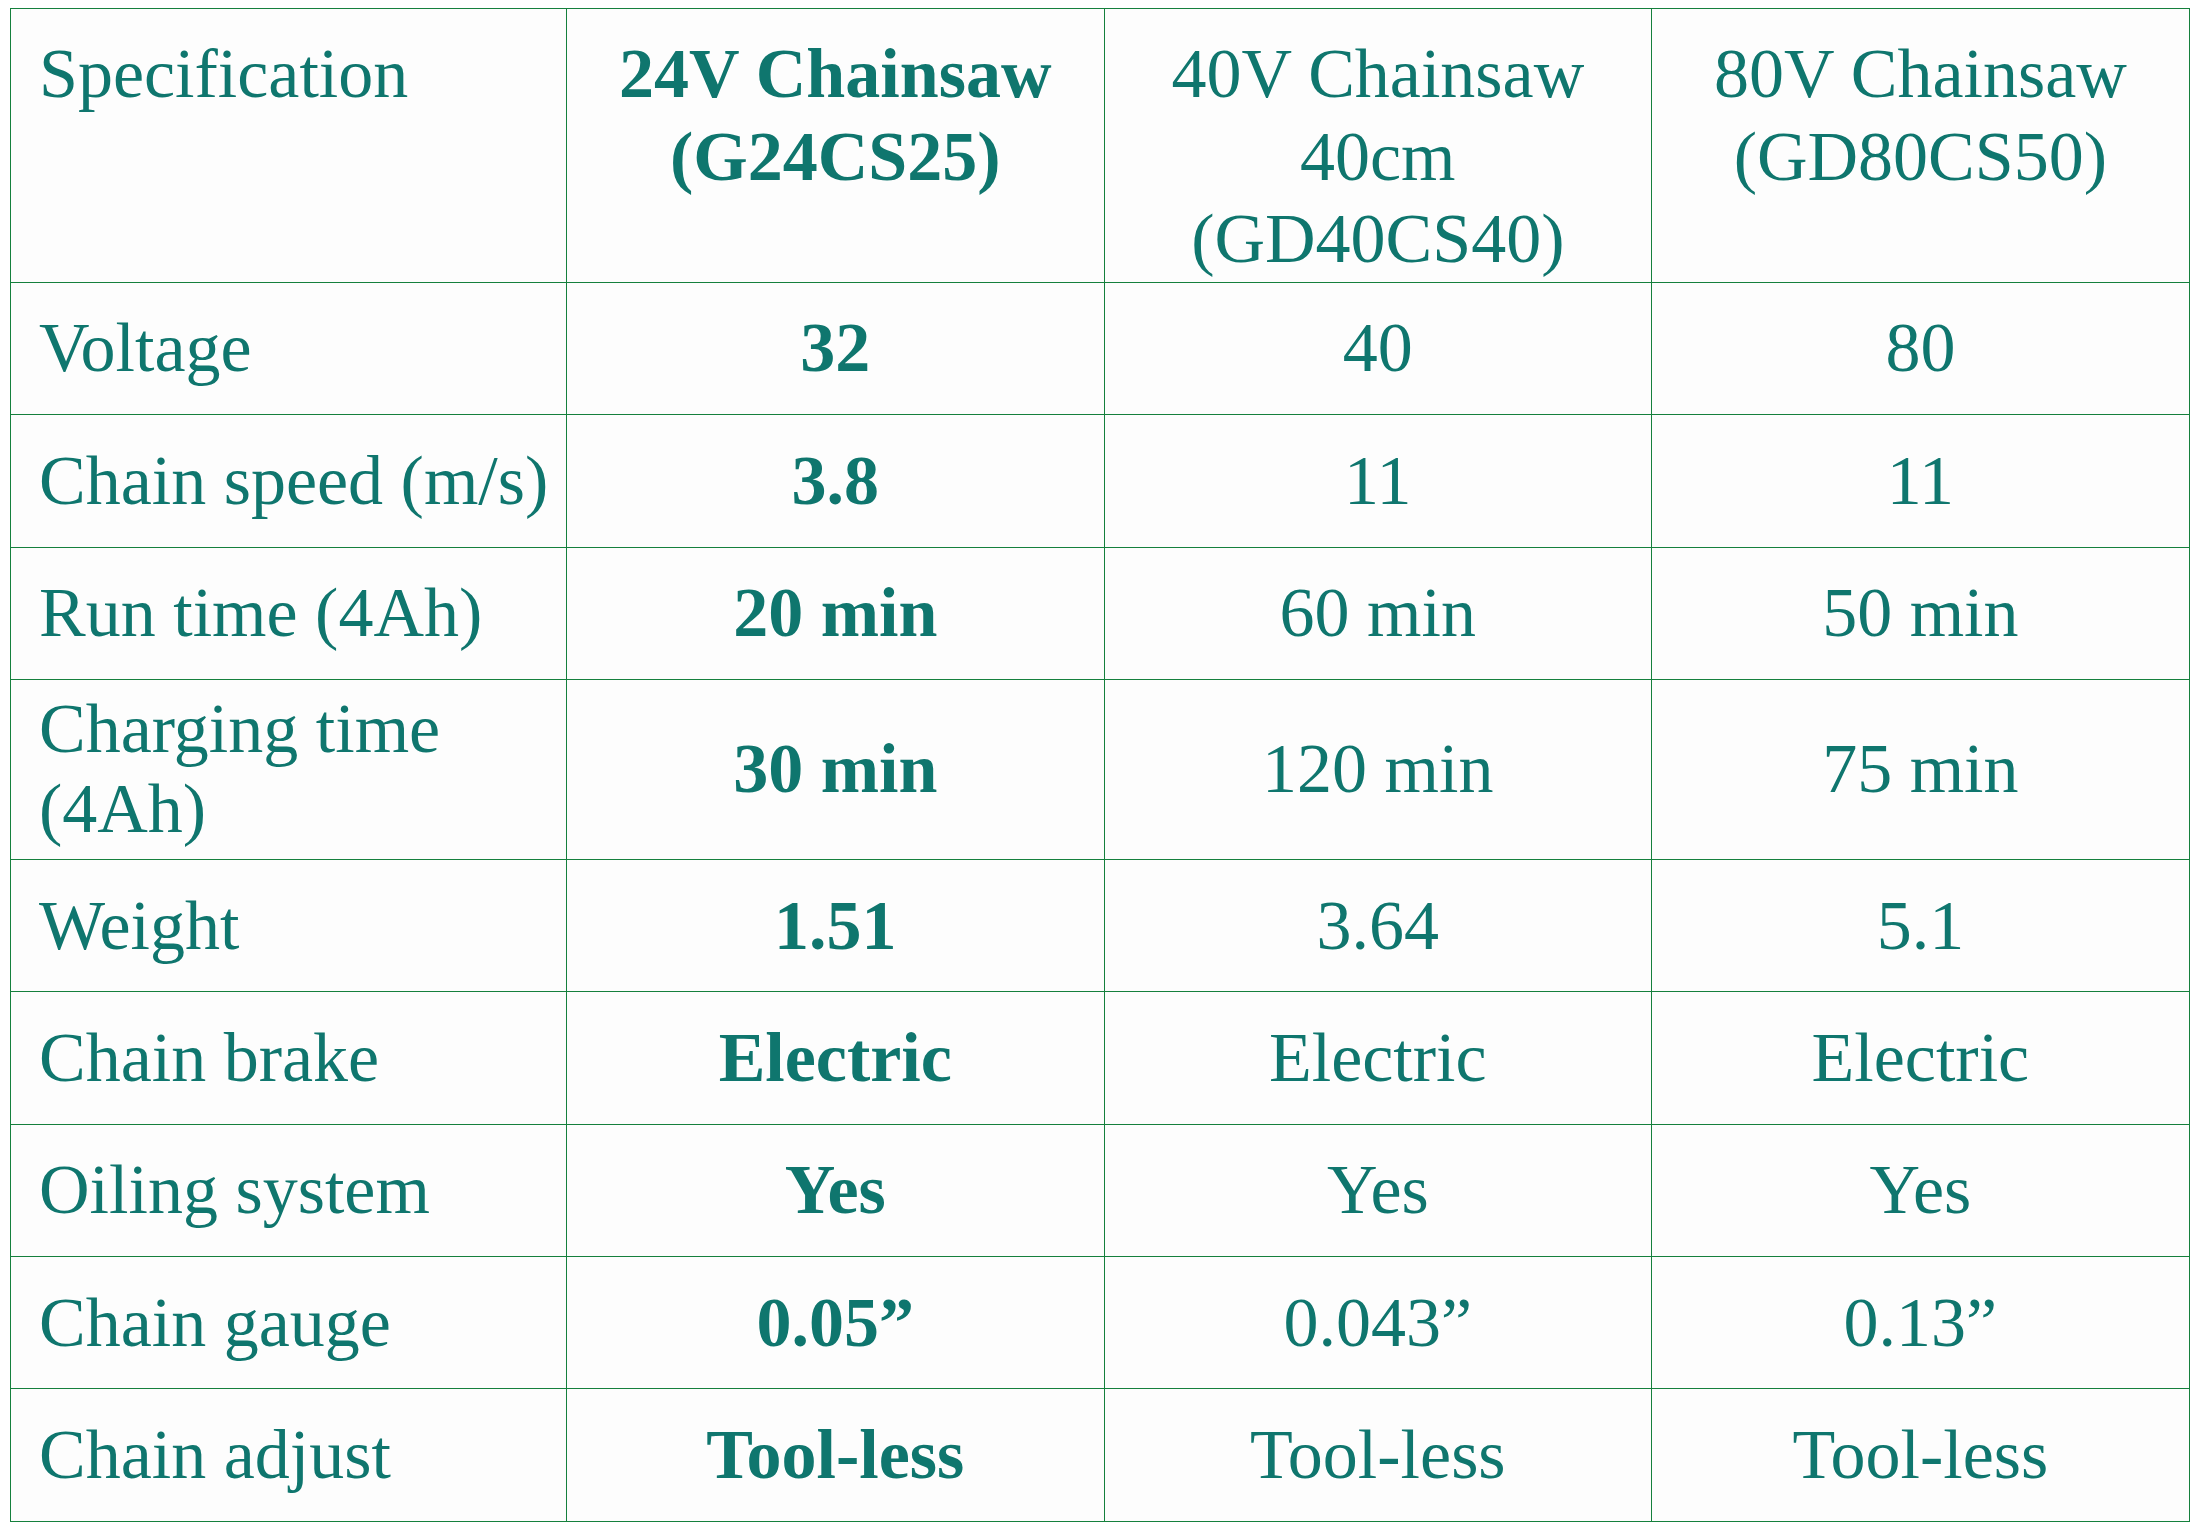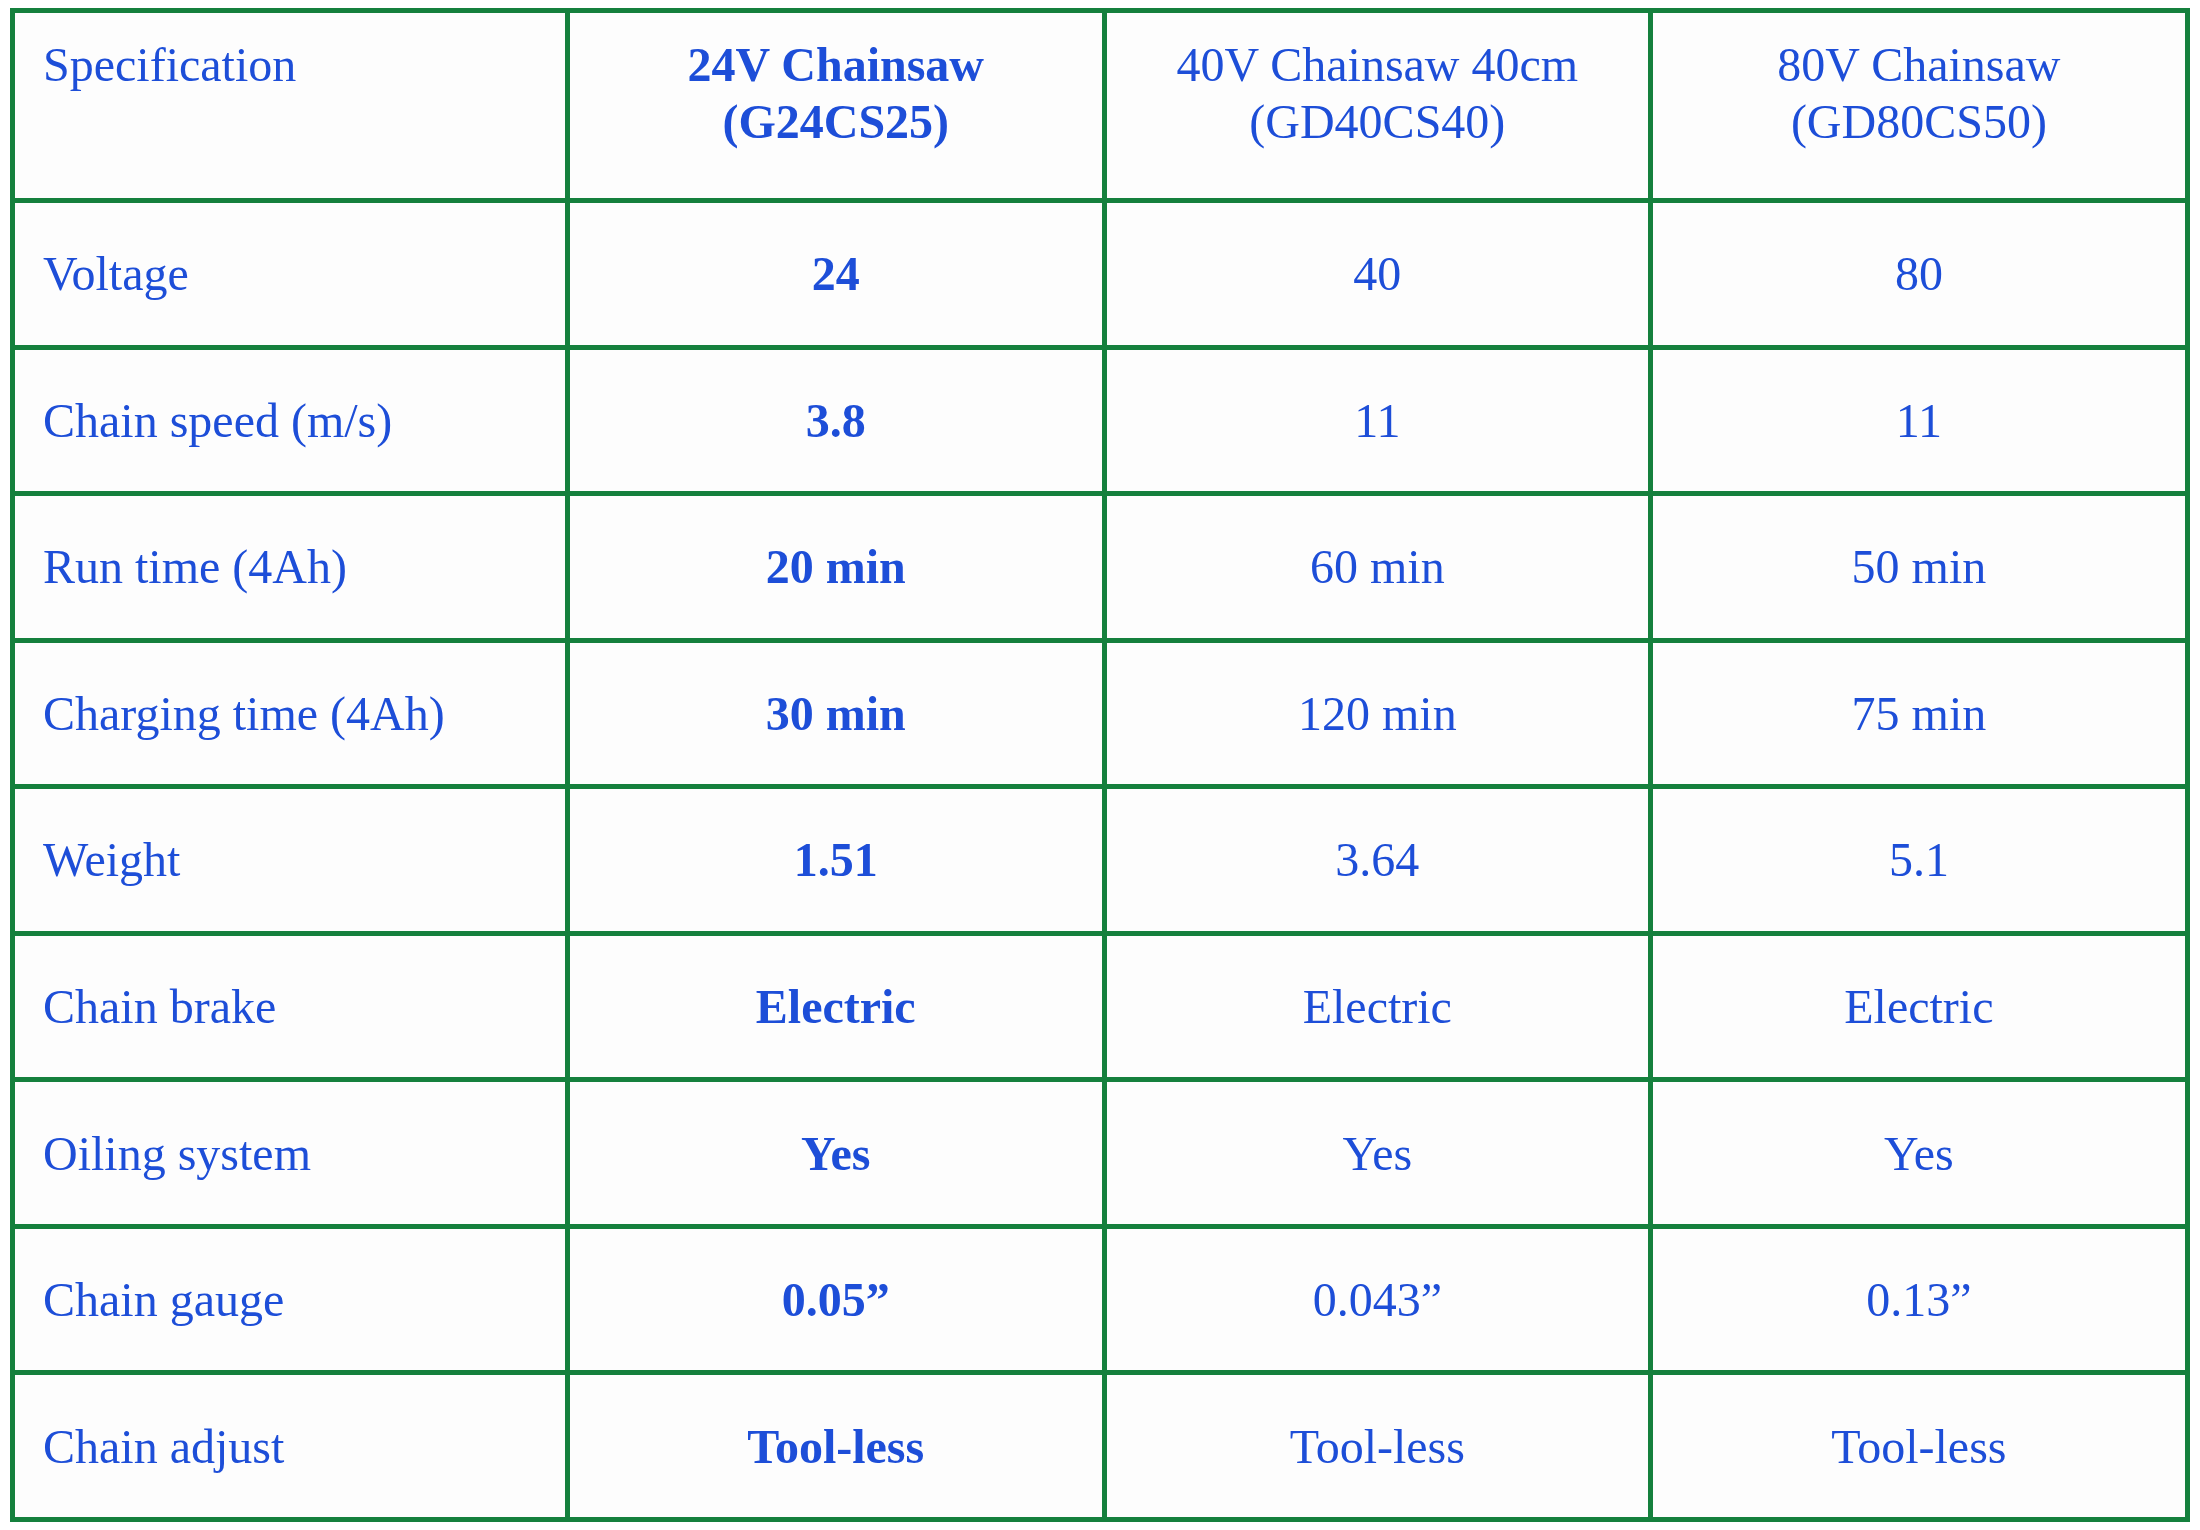--- a/index.html
+++ b/index.html
@@ -22,23 +22,23 @@
     height: 100%;
     border-collapse: collapse;
     table-layout: fixed;
     background: #fdfdfd;
   }
   col.c0 { width: 25.5%; }
   col.c1 { width: 24.7%; }
   col.c2 { width: 25.1%; }
   col.c3 { width: 24.7%; }
   th, td {
-    border: 5px solid #15803d;
-    color: #1d4ed8;
-    font-size: 48px;
+    border: 1px solid #15803d;
+    color: #0f766e;
+    font-size: 70px;
     overflow: hidden;
   }
   thead tr { height: 190px; }
   tbody tr { height: 120px; }
   th {
     font-weight: normal;
     vertical-align: top;
     padding-top: 24px;
     line-height: 1.18;
     text-align: center;
@@ -87,21 +87,21 @@
         </th>
         <th>
           <span class="hline">80V Chainsaw</span>
           <span class="hline">(GD80CS50)</span>
         </th>
       </tr>
     </thead>
     <tbody>
       <tr>
         <td class="label-cell">Voltage</td>
-        <td class="value-cell bold-col">24</td>
+        <td class="value-cell bold-col">32</td>
         <td class="value-cell">40</td>
         <td class="value-cell">80</td>
       </tr>
       <tr>
         <td class="label-cell">Chain speed (m/s)</td>
         <td class="value-cell bold-col">3.8</td>
         <td class="value-cell">11</td>
         <td class="value-cell">11</td>
       </tr>
       <tr>

